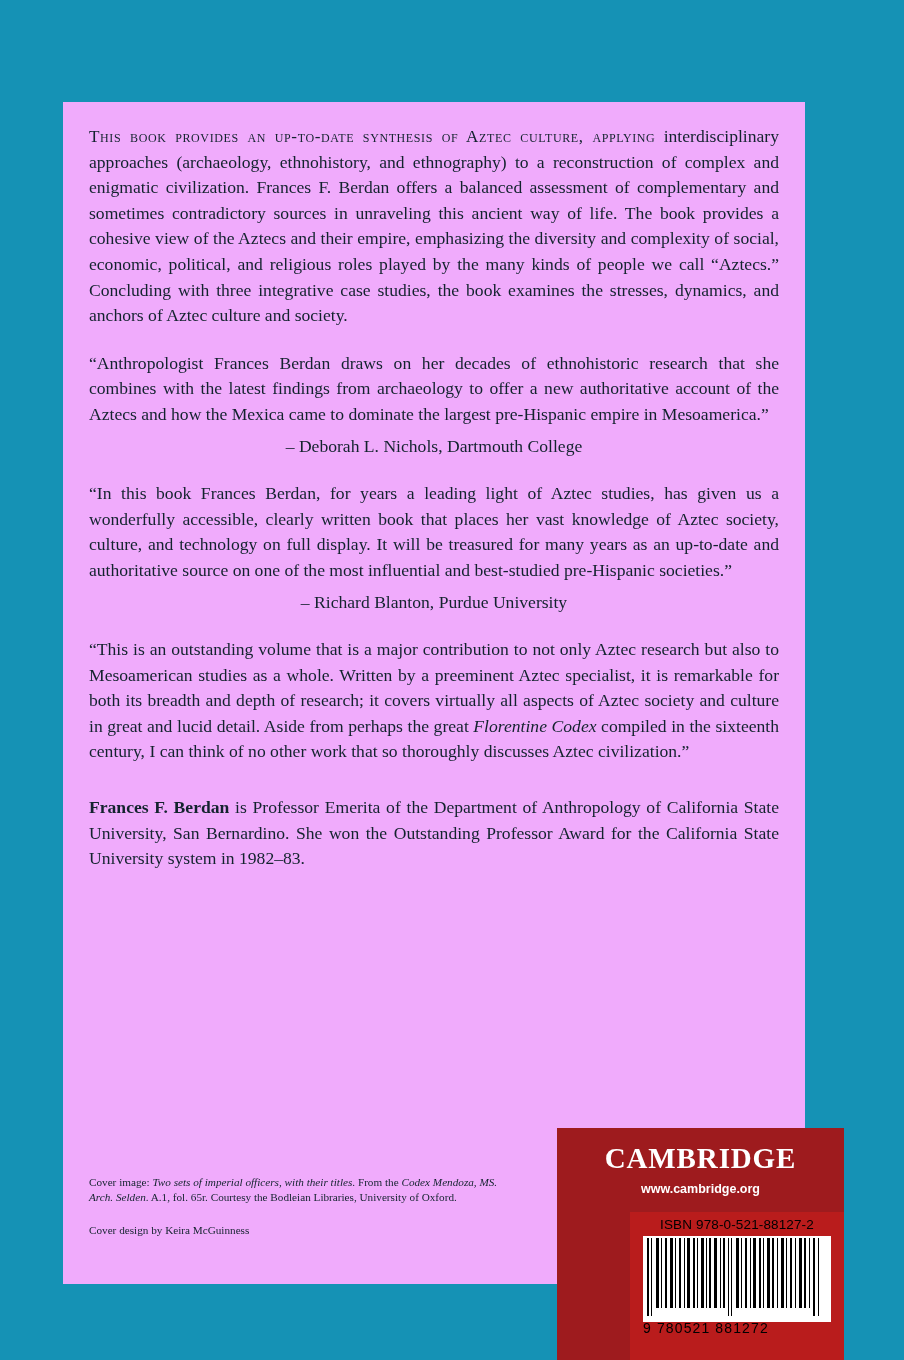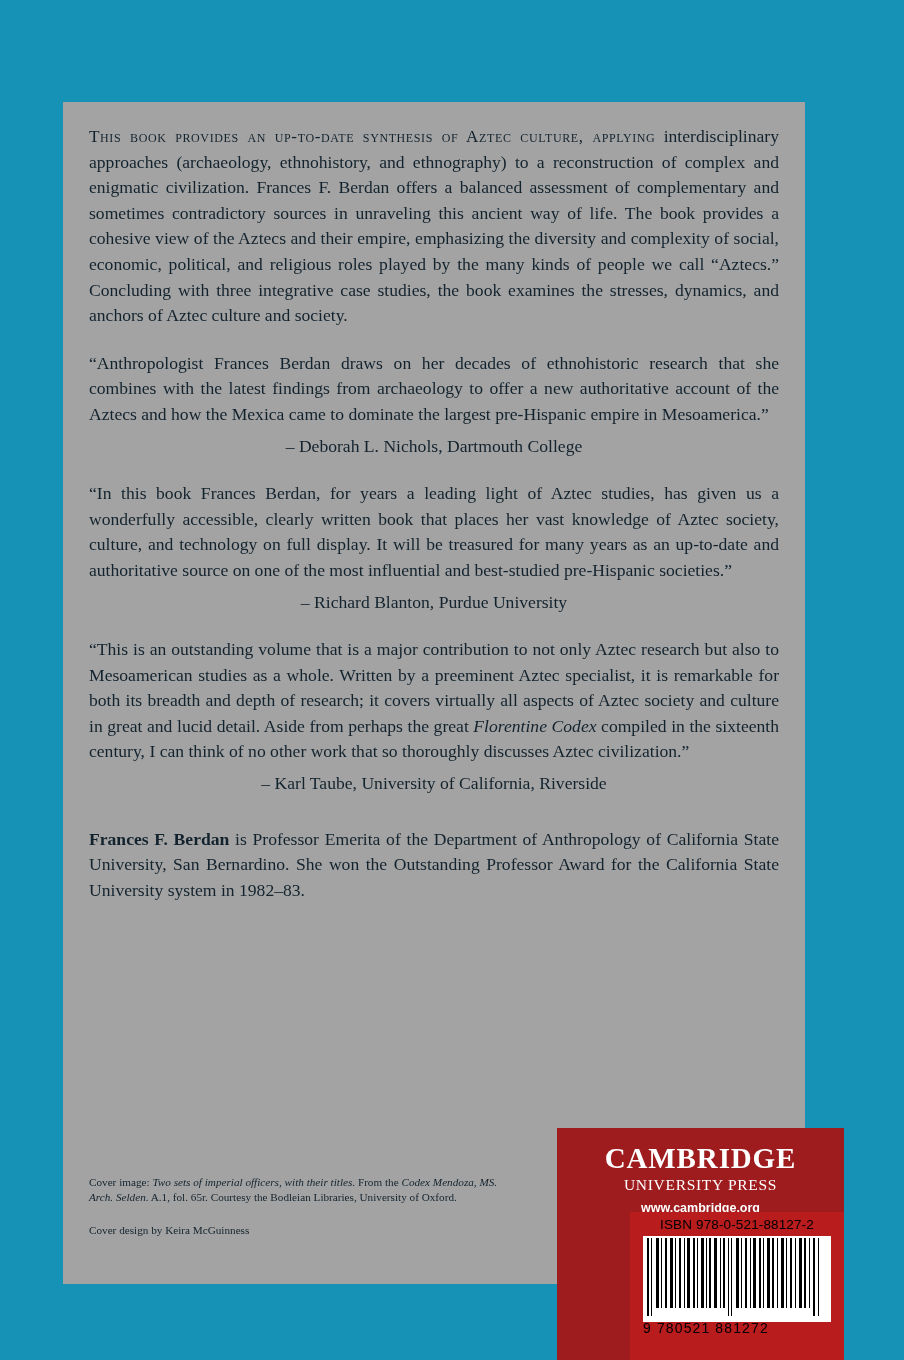--- a/index.html
+++ b/index.html
@@ -20,21 +20,21 @@
     width: 904px;
     height: 1360px;
     background: #1592b5;
   }
   .text-panel {
     position: absolute;
     left: 63px;
     top: 102px;
     width: 742px;
     height: 1182px;
-    background: #a3a3a3;
+    background: #f0abfc;
   }
   .inner {
     padding: 22px 26px 0 26px;
   }
   p {
     margin: 0 0 17px 0;
     font-size: 17.6px;
     line-height: 1.455;
     color: #13232e;
     text-align: justify;
@@ -150,35 +150,33 @@
 
       <p class="blurb-intro"><span class="smallcaps">This book provides an up-to-date synthesis of Aztec culture, applying</span> <span>interdisciplinary approaches (archaeology, ethnohistory, and ethnography) to a reconstruction of complex and enigmatic civilization. Frances F. Berdan offers a balanced assessment of complementary and sometimes contradictory sources in unraveling this ancient way of life. The book provides a cohesive view of the Aztecs and their empire, emphasizing the diversity and complexity of social, economic, political, and religious roles played by the many kinds of people we call “Aztecs.” Concluding with three integrative case studies, the book examines the stresses, dynamics, and anchors of Aztec culture and society.</span></p>
 
       <p class="quote-block">“Anthropologist Frances Berdan draws on her decades of ethnohistoric research that she combines with the latest findings from archaeology to offer a new authoritative account of the Aztecs and how the Mexica came to dominate the largest pre-Hispanic empire in Mesoamerica.”</p>
       <p class="attribution">– Deborah L. Nichols, Dartmouth College</p>
 
       <p class="quote-block">“In this book Frances Berdan, for years a leading light of Aztec studies, has given us a wonderfully accessible, clearly written book that places her vast knowledge of Aztec society, culture, and technology on full display. It will be treasured for many years as an up-to-date and authoritative source on one of the most influential and best-studied pre-Hispanic societies.”</p>
       <p class="attribution">– Richard Blanton, Purdue University</p>
 
       <p class="quote-block"><span>“This is an outstanding volume that is a major contribution to not only Aztec research but also to Mesoamerican studies as a whole. Written by a preeminent Aztec specialist, it is remarkable for both its breadth and depth of research; it covers virtually all aspects of Aztec society and culture in great and lucid detail. Aside from perhaps the great </span><span class="italic">Florentine Codex</span><span> compiled in the sixteenth century, I can think of no other work that so thoroughly discusses Aztec civilization.”</span></p>
-      <p class="attribution">– Karl Taube, University of California, Riverside</p>
 
       <p class="author-block"><span class="author-name">Frances F. Berdan</span><span> is Professor Emerita of the Department of Anthropology of California State University, San Bernardino. She won the Outstanding Professor Award for the California State University system in 1982–83.</span></p>
 
     </div>
   </div>
 
   <div class="credits">
     <p><span>Cover image: </span><span class="italic">Two sets of imperial officers, with their titles</span><span>. From the </span><span class="italic">Codex Mendoza, MS. Arch. Selden</span><span>. A.1, fol. 65r. Courtesy the Bodleian Libraries, University of Oxford.</span></p>
     <p class="design">Cover design by Keira McGuinness</p>
   </div>
 
   <div class="publisher-block">
     <div class="cup-name">CAMBRIDGE</div>
-    <div class="cup-sub">UNIVERSITY PRESS</div>
     <div class="cup-url">www.cambridge.org</div>
   </div>
 
   <div class="isbn-box">
     <div class="isbn-text">ISBN 978-0-521-88127-2</div>
     <div class="barcode">
       <svg width="188" height="86" viewBox="0 0 188 86" xmlns="http://www.w3.org/2000/svg">
         <rect x="0" y="0" width="188" height="86" fill="#ffffff"></rect>
         <g fill="#000000">
           <rect x="4" y="2" width="2" height="78"></rect>

